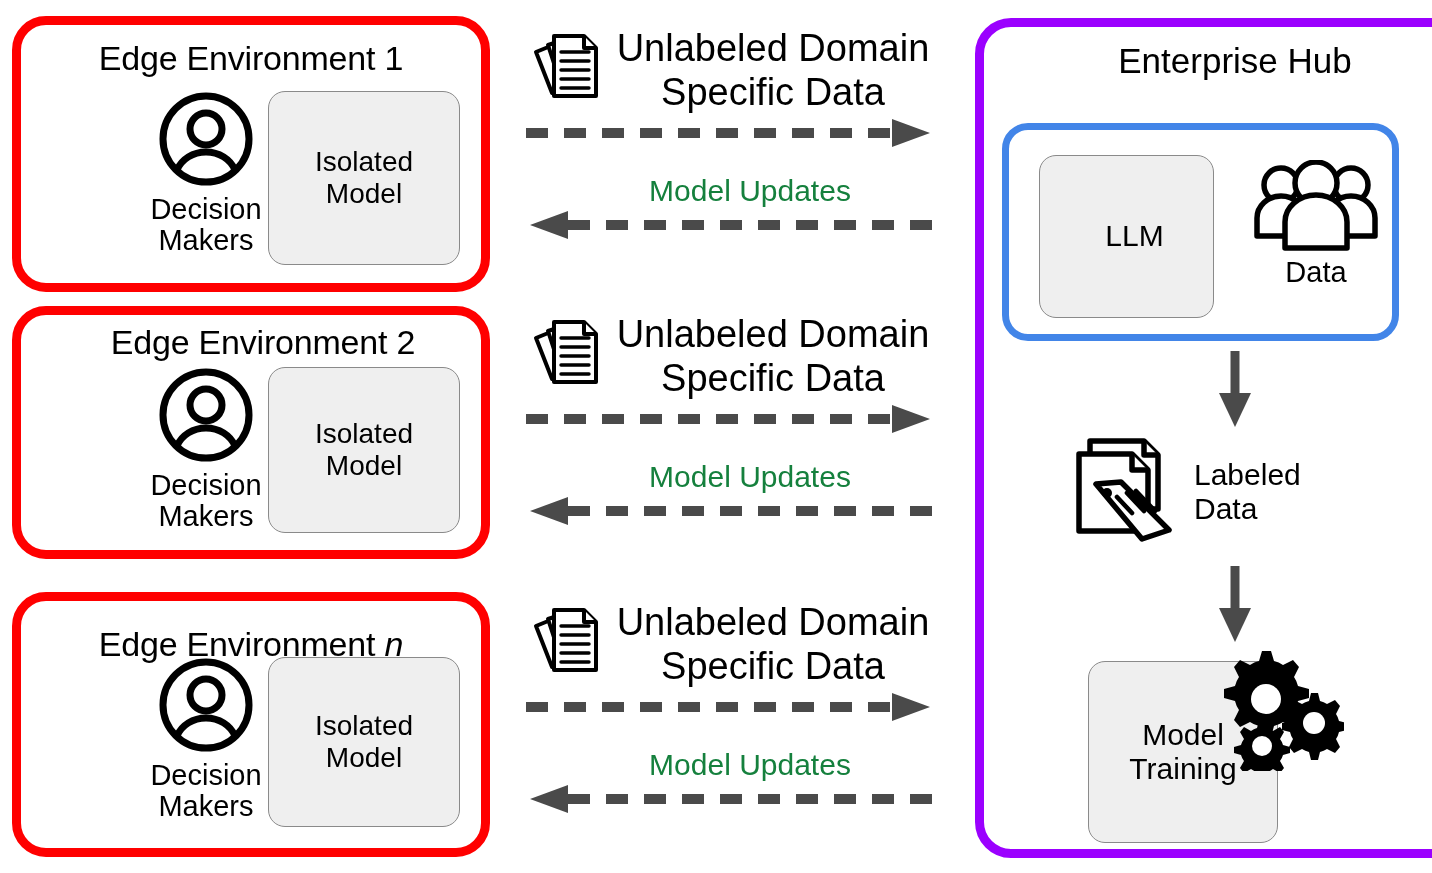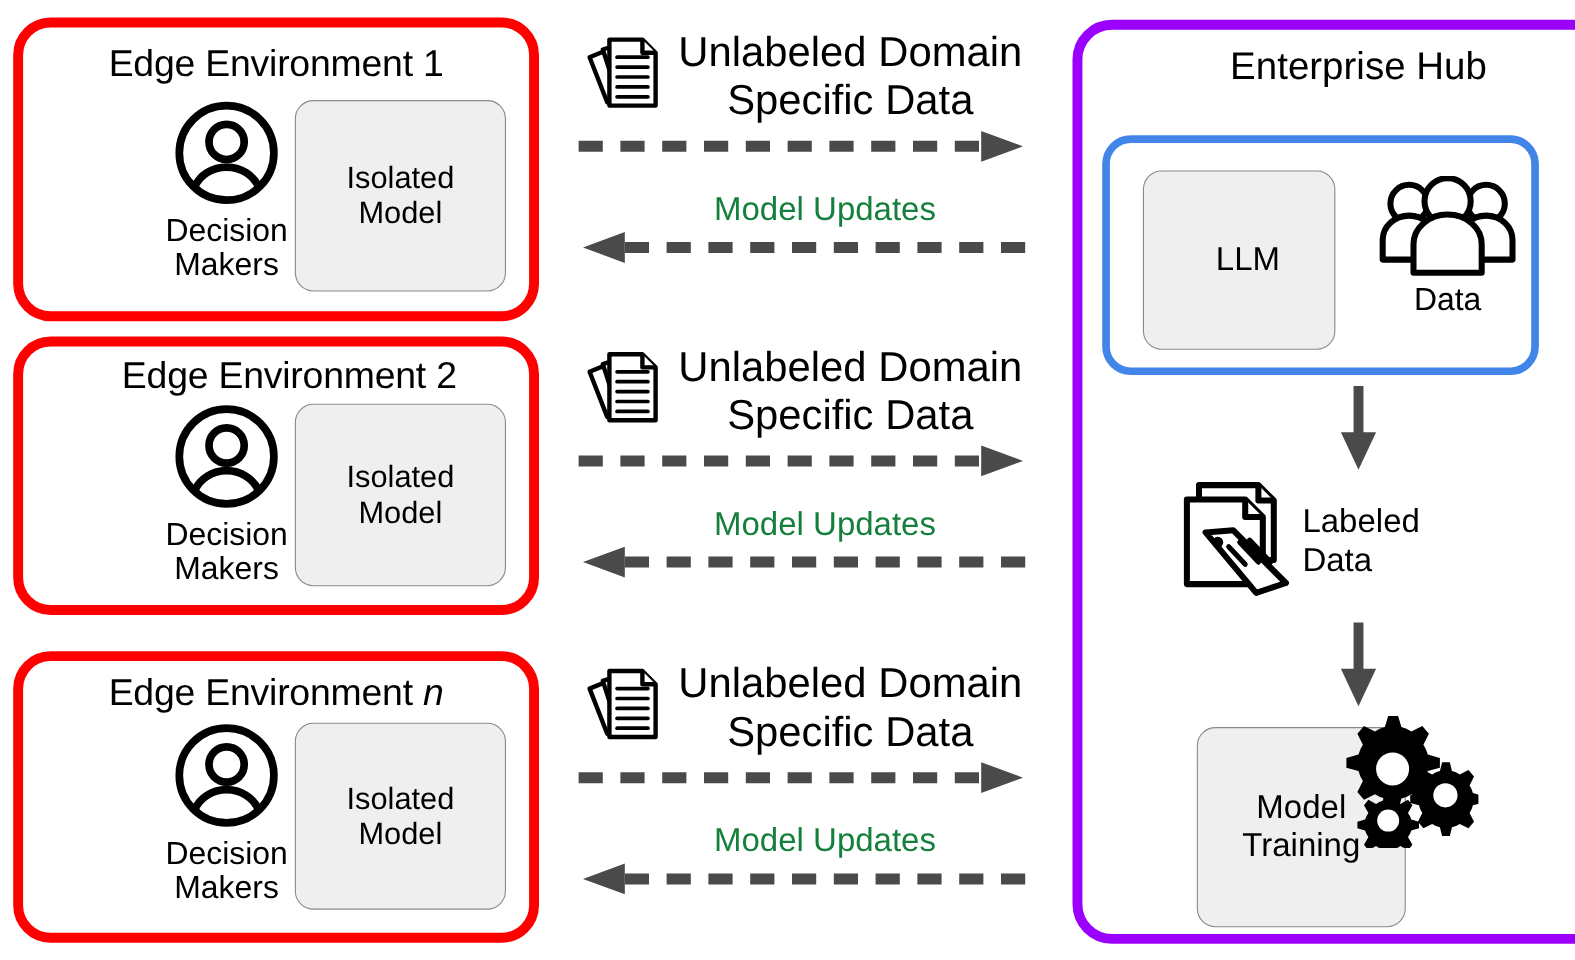--- a/index.html
+++ b/index.html
@@ -37,21 +37,21 @@
     left: 0;
     right: 0;
     text-align: center;
     font-size: 34px;
     color: #000000;
     letter-spacing: -0.2px;
     white-space: nowrap;
   }
   .edge-box.row1 .edge-title { top: 14px; }
   .edge-box.row2 .edge-title { top: 8px; padding-left: 24px; }
-  .edge-box.row3 .edge-title { top: 10px; }
+  .edge-box.row3 .edge-title { top: 24px; }
   .edge-title .ital { font-style: italic; }
 
   
   .dm-block {
     position: absolute;
     left: 110px;
     width: 150px;
     text-align: center;
   }
   .edge-box.row1 .dm-block { top: 64px; }
@@ -190,21 +190,21 @@
   .v-arrow.a1 { top: 322px; }
   .v-arrow.a2 { top: 537px; }
 
   .labeled-block {
     position: absolute;
     left: 88px;
     top: 408px;
     width: 300px;
     display: flex;
     align-items: center;
-    gap: 6px;
+    gap: 16px;
   }
   .labeled-text {
     font-size: 30px;
     line-height: 1.15;
     color: #000;
   }
 
   .training-card {
     left: 104px;
     top: 634px;

